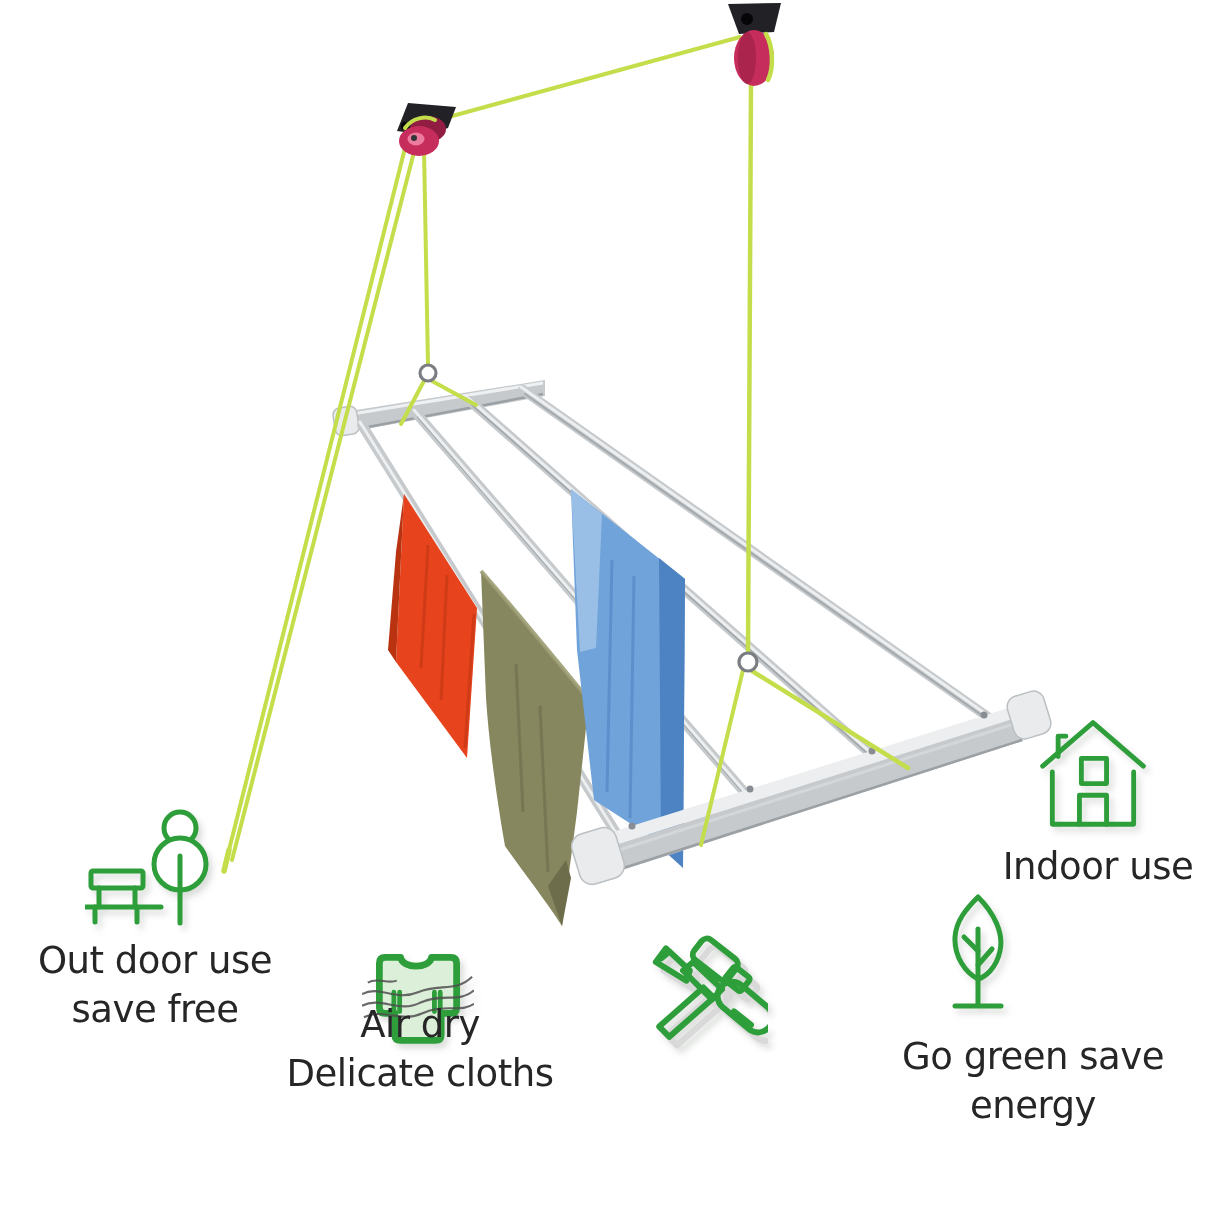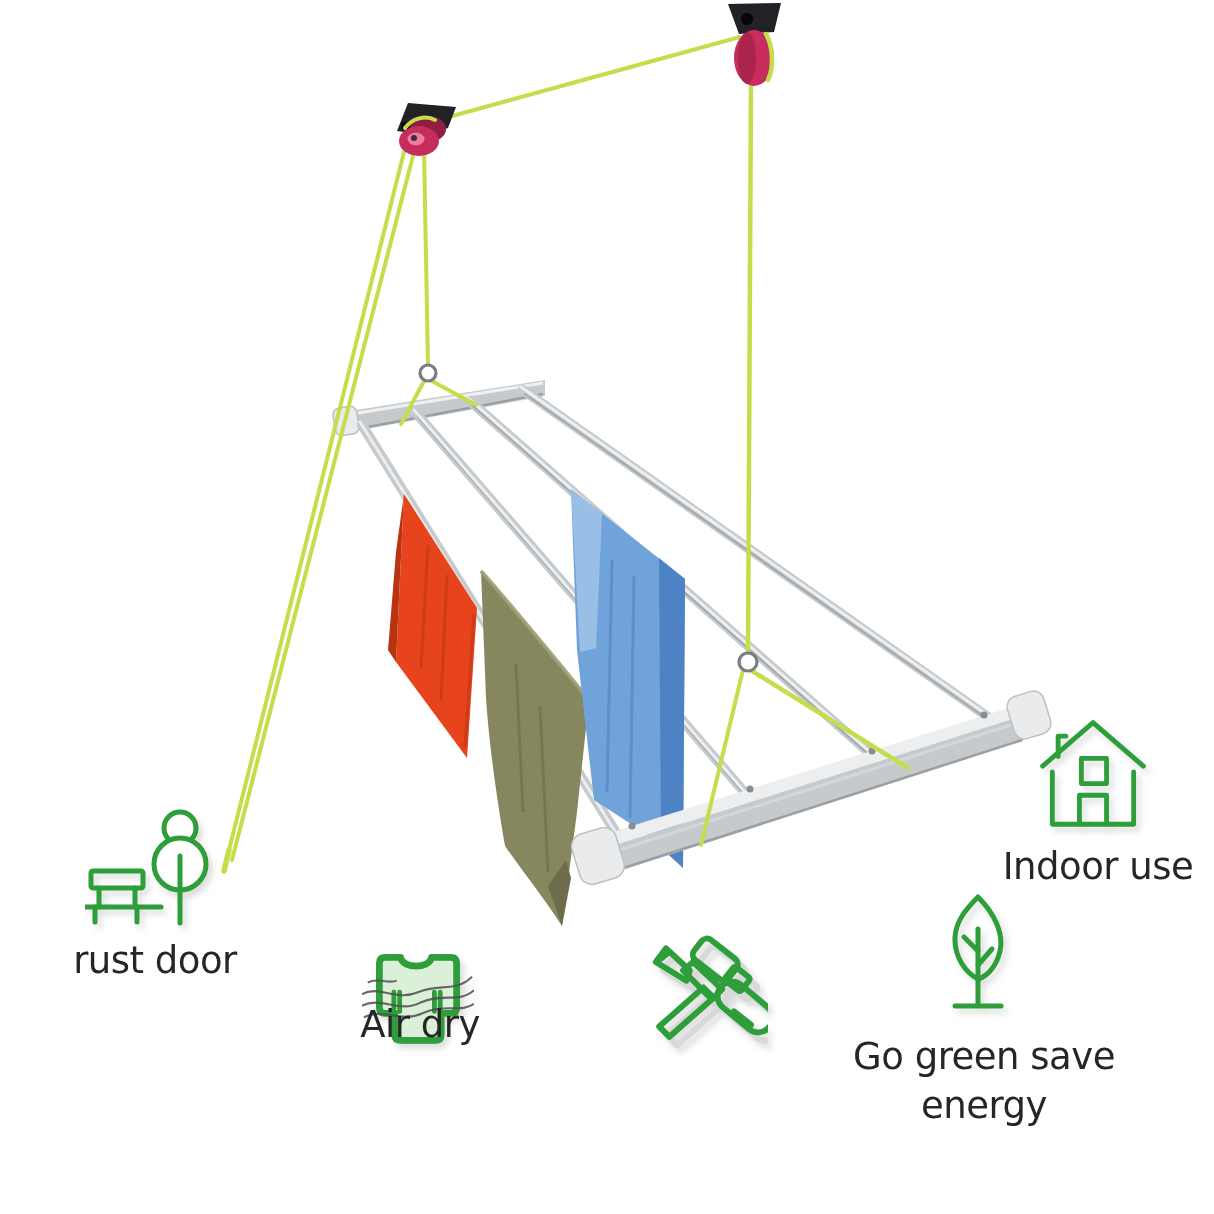--- a/index.html
+++ b/index.html
@@ -158,34 +158,36 @@
     <circle class="ic ic-white" cx="95" cy="58" r="26" stroke-width="4.5"></circle>
     <line class="ic" x1="95" y1="50" x2="95" y2="117" stroke-width="4.5"></line>
     <rect class="ic" x="6" y="65" width="52" height="17" rx="2" stroke-width="4.5"></rect>
     <line class="ic" x1="14" y1="82" x2="14" y2="101" stroke-width="4.5"></line>
     <line class="ic" x1="50" y1="82" x2="50" y2="101" stroke-width="4.5"></line>
     <line class="ic" x1="0" y1="101" x2="76" y2="101" stroke-width="4.5"></line>
     <line class="ic" x1="10" y1="101" x2="10" y2="116" stroke-width="4.5"></line>
     <line class="ic" x1="52" y1="101" x2="52" y2="116" stroke-width="4.5"></line>
   </svg>
   <div class="label" style="left:25px;top:936px;width:260px">
-    <div>rust door</div>
+    <div>Out door use</div>
+    <div>save free</div>
   </div>
 
   <svg class="icon" style="left:362px;top:948px" width="112" height="100" viewBox="0 0 116 100">
     <path class="ic ic-bold ic-fill" d="M24,8 H40 C42,20 70,20 72,8 H92 Q98,8 98,14 V60 Q98,66 92,66
              H82 V88 Q82,94 76,94 H40 Q34,94 34,88 V66 H24 Q18,66 18,60 V14 Q18,8 24,8 Z"></path>
     <path class="ic" d="M33,64 V44 M39,64 V44 M75,64 V44 M81,64 V44" stroke-width="4.5"></path>
     <path class="wave" d="M0,46 C18,36 34,54 58,44 C80,35 98,44 114,28"></path>
     <path class="wave" d="M0,58 C20,48 38,66 60,55 C84,44 100,56 116,42"></path>
     <path class="wave" d="M2,70 C22,60 40,76 62,66 C86,55 102,66 116,56"></path>
     <path class="wave" d="M6,34 C16,28 26,36 36,32"></path>
   </svg>
   <div class="label" style="left:270px;top:1000px;width:300px">
     <div>Air dry</div>
+    <div>Delicate cloths</div>
   </div>
 
   <svg class="icon" style="left:632px;top:930px" width="136" height="132" viewBox="0 0 160 140">
     <g class="tshadow" transform="translate(9,10)">
       <path d="M64,52 L28,30 L40,14 L68,40 Z"></path>
       <path d="M60,40 L72,30 L106,62 L94,74 Z"></path>
       <rect x="96" y="66" width="74" height="34" rx="17" transform="rotate(40 133 83)"></rect>
       <rect x="72" y="12" width="52" height="30" rx="8" transform="rotate(38 98 27)"></rect>
       <rect x="112" y="40" width="24" height="20" rx="3" transform="rotate(38 124 50)"></rect>
       <path d="M84,60 L96,72 L44,118 L32,106 Z"></path>
@@ -204,21 +206,21 @@
   <div class="label" style="left:552px;top:1072px;width:300px">
   </div>
 
   <svg class="icon" style="left:938px;top:893px" width="80" height="128" viewBox="0 0 80 128">
     <path class="ic" d="M40,4 C56,20 66,40 62,58 C58,76 47,84 40,86 C28,80 16,64 17,44 C18,28 28,16 40,4 Z"></path>
     <path class="ic" d="M40,36 L40,112"></path>
     <path class="ic" d="M40,58 L26,44"></path>
     <path class="ic" d="M40,72 L54,56"></path>
     <path class="ic" d="M17,113 L63,113" stroke-width="5.5"></path>
   </svg>
-  <div class="label" style="left:834px;top:1032px;width:300px">
+  <div class="label" style="left:883px;top:1032px;width:300px">
     <div>Go green save</div>
     <div>energy</div>
   </div>
 
   <svg class="icon" style="left:1032px;top:710px" width="122" height="122" viewBox="0 0 124 126">
     <path class="ic" d="M10,58 L62,13 L114,58" stroke-width="6"></path>
     <path class="ic" d="M26,48 L26,27 L34,27" stroke-width="5.5"></path>
     <path class="ic" d="M20,64 L20,118 L104,118 L104,64" stroke-width="6"></path>
     <rect class="ic" x="50" y="50" width="26" height="26" stroke-width="6"></rect>
     <path class="ic" d="M48,118 L48,88 L76,88 L76,118" stroke-width="6"></path>

